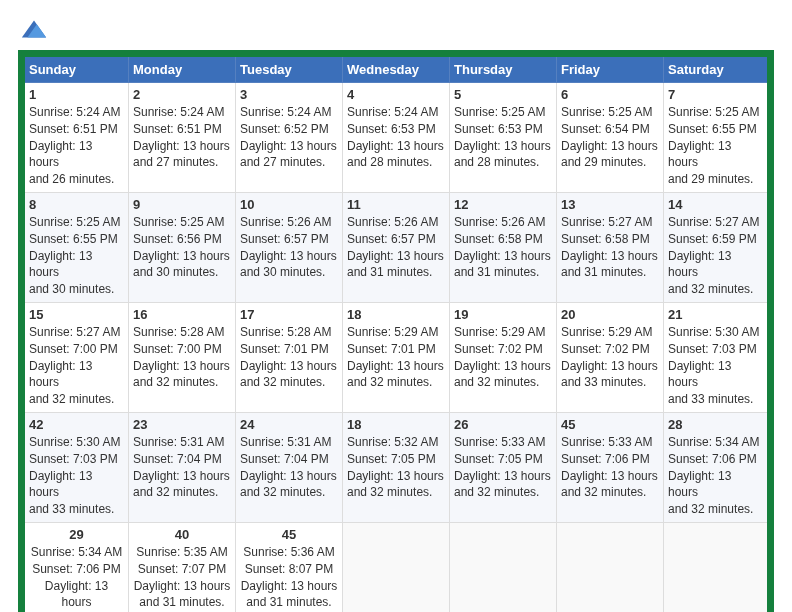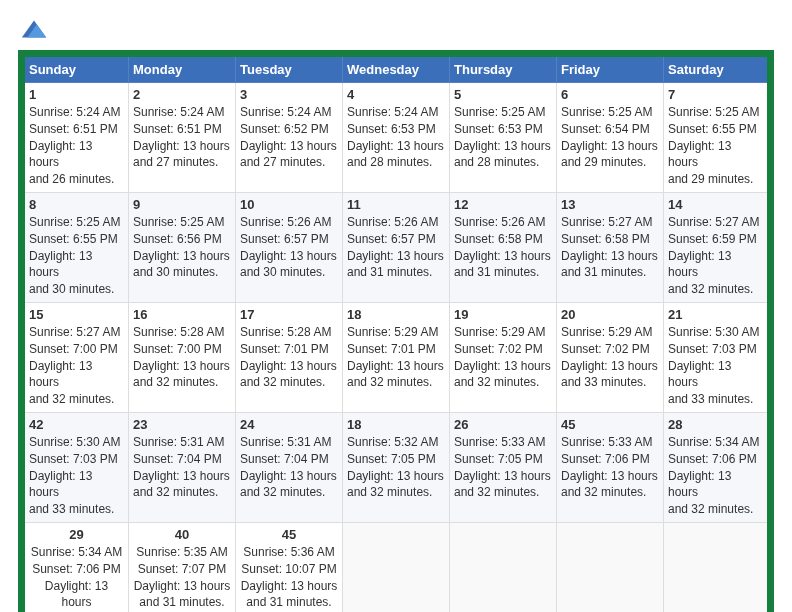--- a/index.html
+++ b/index.html
@@ -350,21 +350,21 @@
           <td>
             <span class="day-num">40</span>
             <div class="day-info" style="white-space: pre-line;">Sunrise: 5:35 AM
 Sunset: 7:07 PM
 Daylight: 13 hours
 and 31 minutes.</div>
           </td>
           <td>
             <span class="day-num">45</span>
             <div class="day-info" style="white-space: pre-line;">Sunrise: 5:36 AM
-Sunset: 10:07 PM
+Sunset: 8:07 PM
 Daylight: 13 hours
 and 31 minutes.</div>
           </td>
           <td class="empty-cell"></td>
           <td class="empty-cell"></td>
           <td class="empty-cell"></td>
           <td class="empty-cell"></td>
         </tr>
       </tbody>
   </table>

